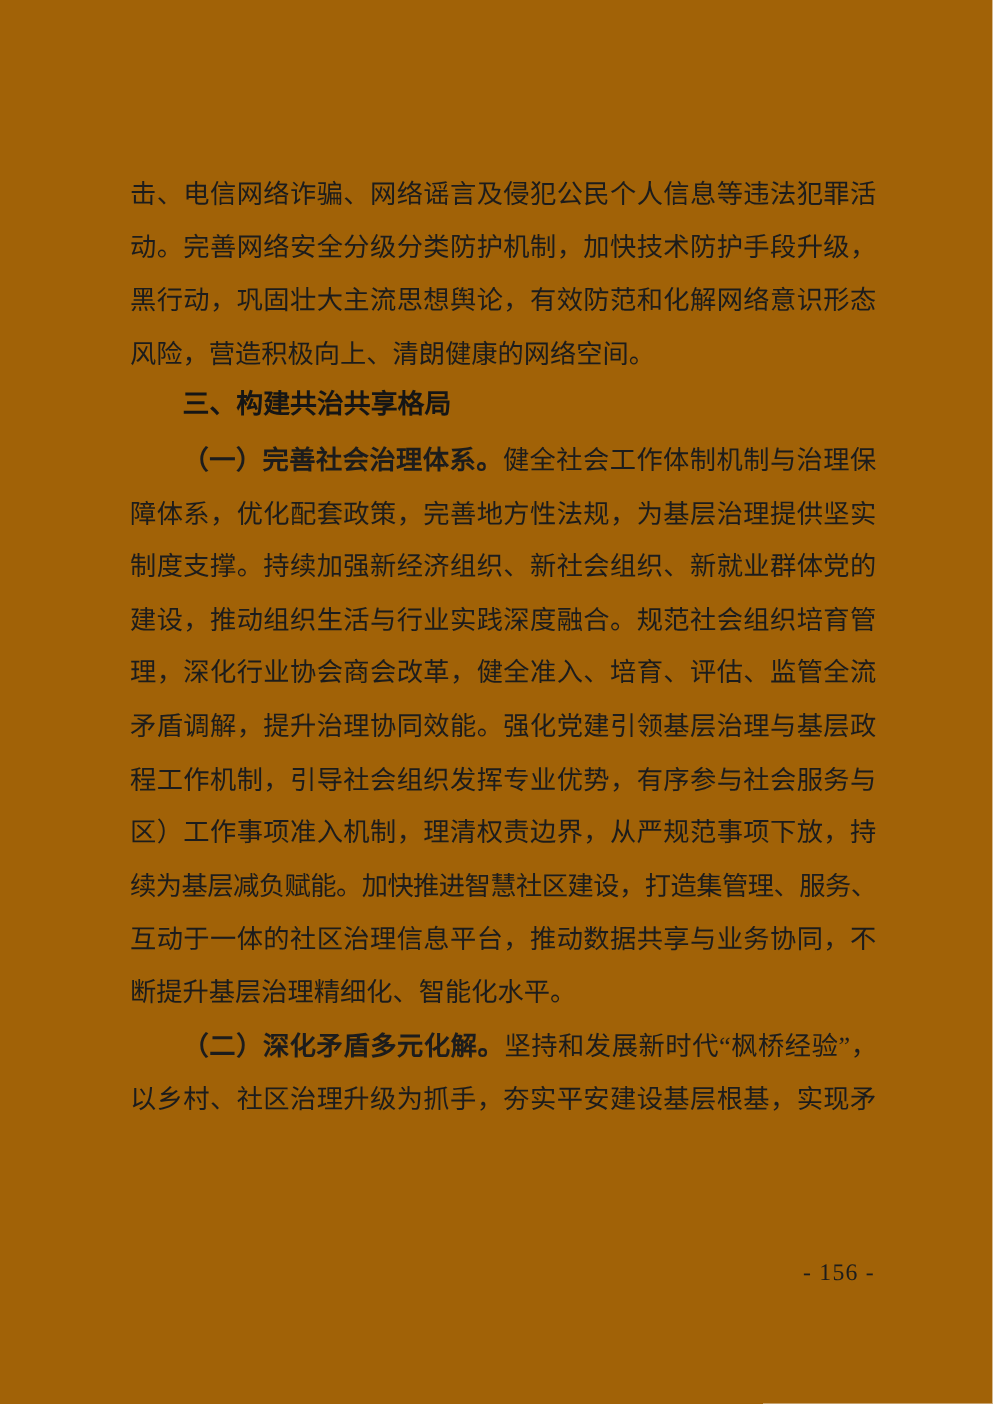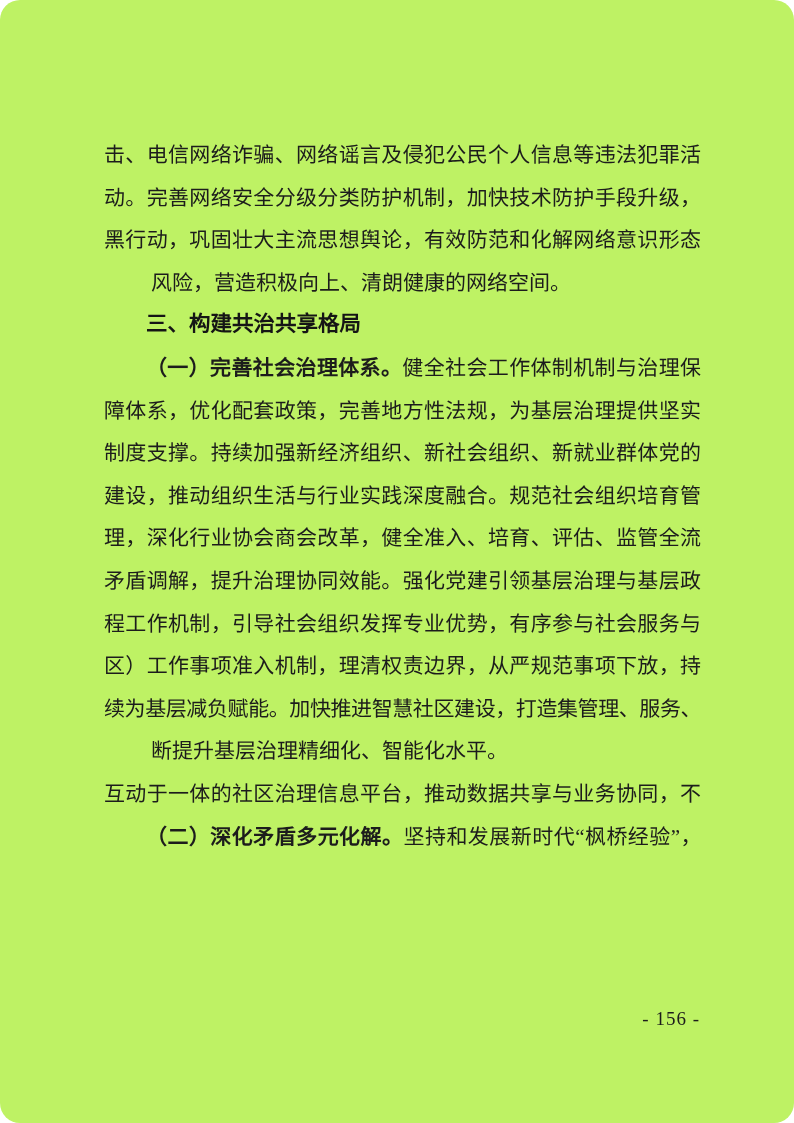--- a/index.html
+++ b/index.html
@@ -4,43 +4,41 @@
 <style>
   html, body {
     margin: 0;
     padding: 0;
     background: #ffffff;
   }
   .page {
     position: relative;
     width: 794px;
     height: 1123px;
-    background: #bef264;
+    background: #a16207;
     overflow: hidden;
-    border-radius: 20px;
   }
   .textblock {
     position: absolute;
     left: 104px;
     top: 134px;
     width: 597px;
   }
   .line {
     font-family: "Liberation Serif", "DejaVu Serif", serif;
     font-size: 21px;
     line-height: 42.6px;
     height: 42.6px;
     color: #1c1c1c;
     text-align: justify;
     text-align-last: justify;
     overflow: visible;
   }
   .line.end {
     text-align-last: left;
-    margin-left: 47px;
   }
   .line.indent {
     text-indent: 42px;
   }
   .line.tight {
     letter-spacing: -0.55px;
   }
   .heading {
     font-family: Liberation Mono, monospace;
     font-weight: 700;
@@ -80,21 +78,22 @@
 
     <div class="line indent"><span class="lead">（一）完善社会治理体系。</span><span>健全社会工作体制机制与治理保</span></div>
     <div class="line">障体系，优化配套政策，完善地方性法规，为基层治理提供坚实</div>
     <div class="line">制度支撑。持续加强新经济组织、新社会组织、新就业群体党的</div>
     <div class="line">建设，推动组织生活与行业实践深度融合。规范社会组织培育管</div>
     <div class="line">理，深化行业协会商会改革，健全准入、培育、评估、监管全流</div>
     <div class="line">矛盾调解，提升治理协同效能。强化党建引领基层治理与基层政</div>
     <div class="line">程工作机制，引导社会组织发挥专业优势，有序参与社会服务与</div>
     <div class="line">区）工作事项准入机制，理清权责边界，从严规范事项下放，持</div>
     <div class="line tight">续为基层减负赋能。加快推进智慧社区建设，打造集管理、服务、</div>
+    <div class="line">互动于一体的社区治理信息平台，推动数据共享与业务协同，不</div>
     <div class="line end">断提升基层治理精细化、智能化水平。</div>
-    <div class="line">互动于一体的社区治理信息平台，推动数据共享与业务协同，不</div>
 
     <div class="line indent tight"><span class="lead">（二）深化矛盾多元化解。</span><span>坚持和发展新时代“枫桥经验”，</span></div>
+    <div class="line">以乡村、社区治理升级为抓手，夯实平安建设基层根基，实现矛</div>
 
   </div>
 
   <div class="pagenum">- 156 -</div>
 </div>
 
 </body></html>

